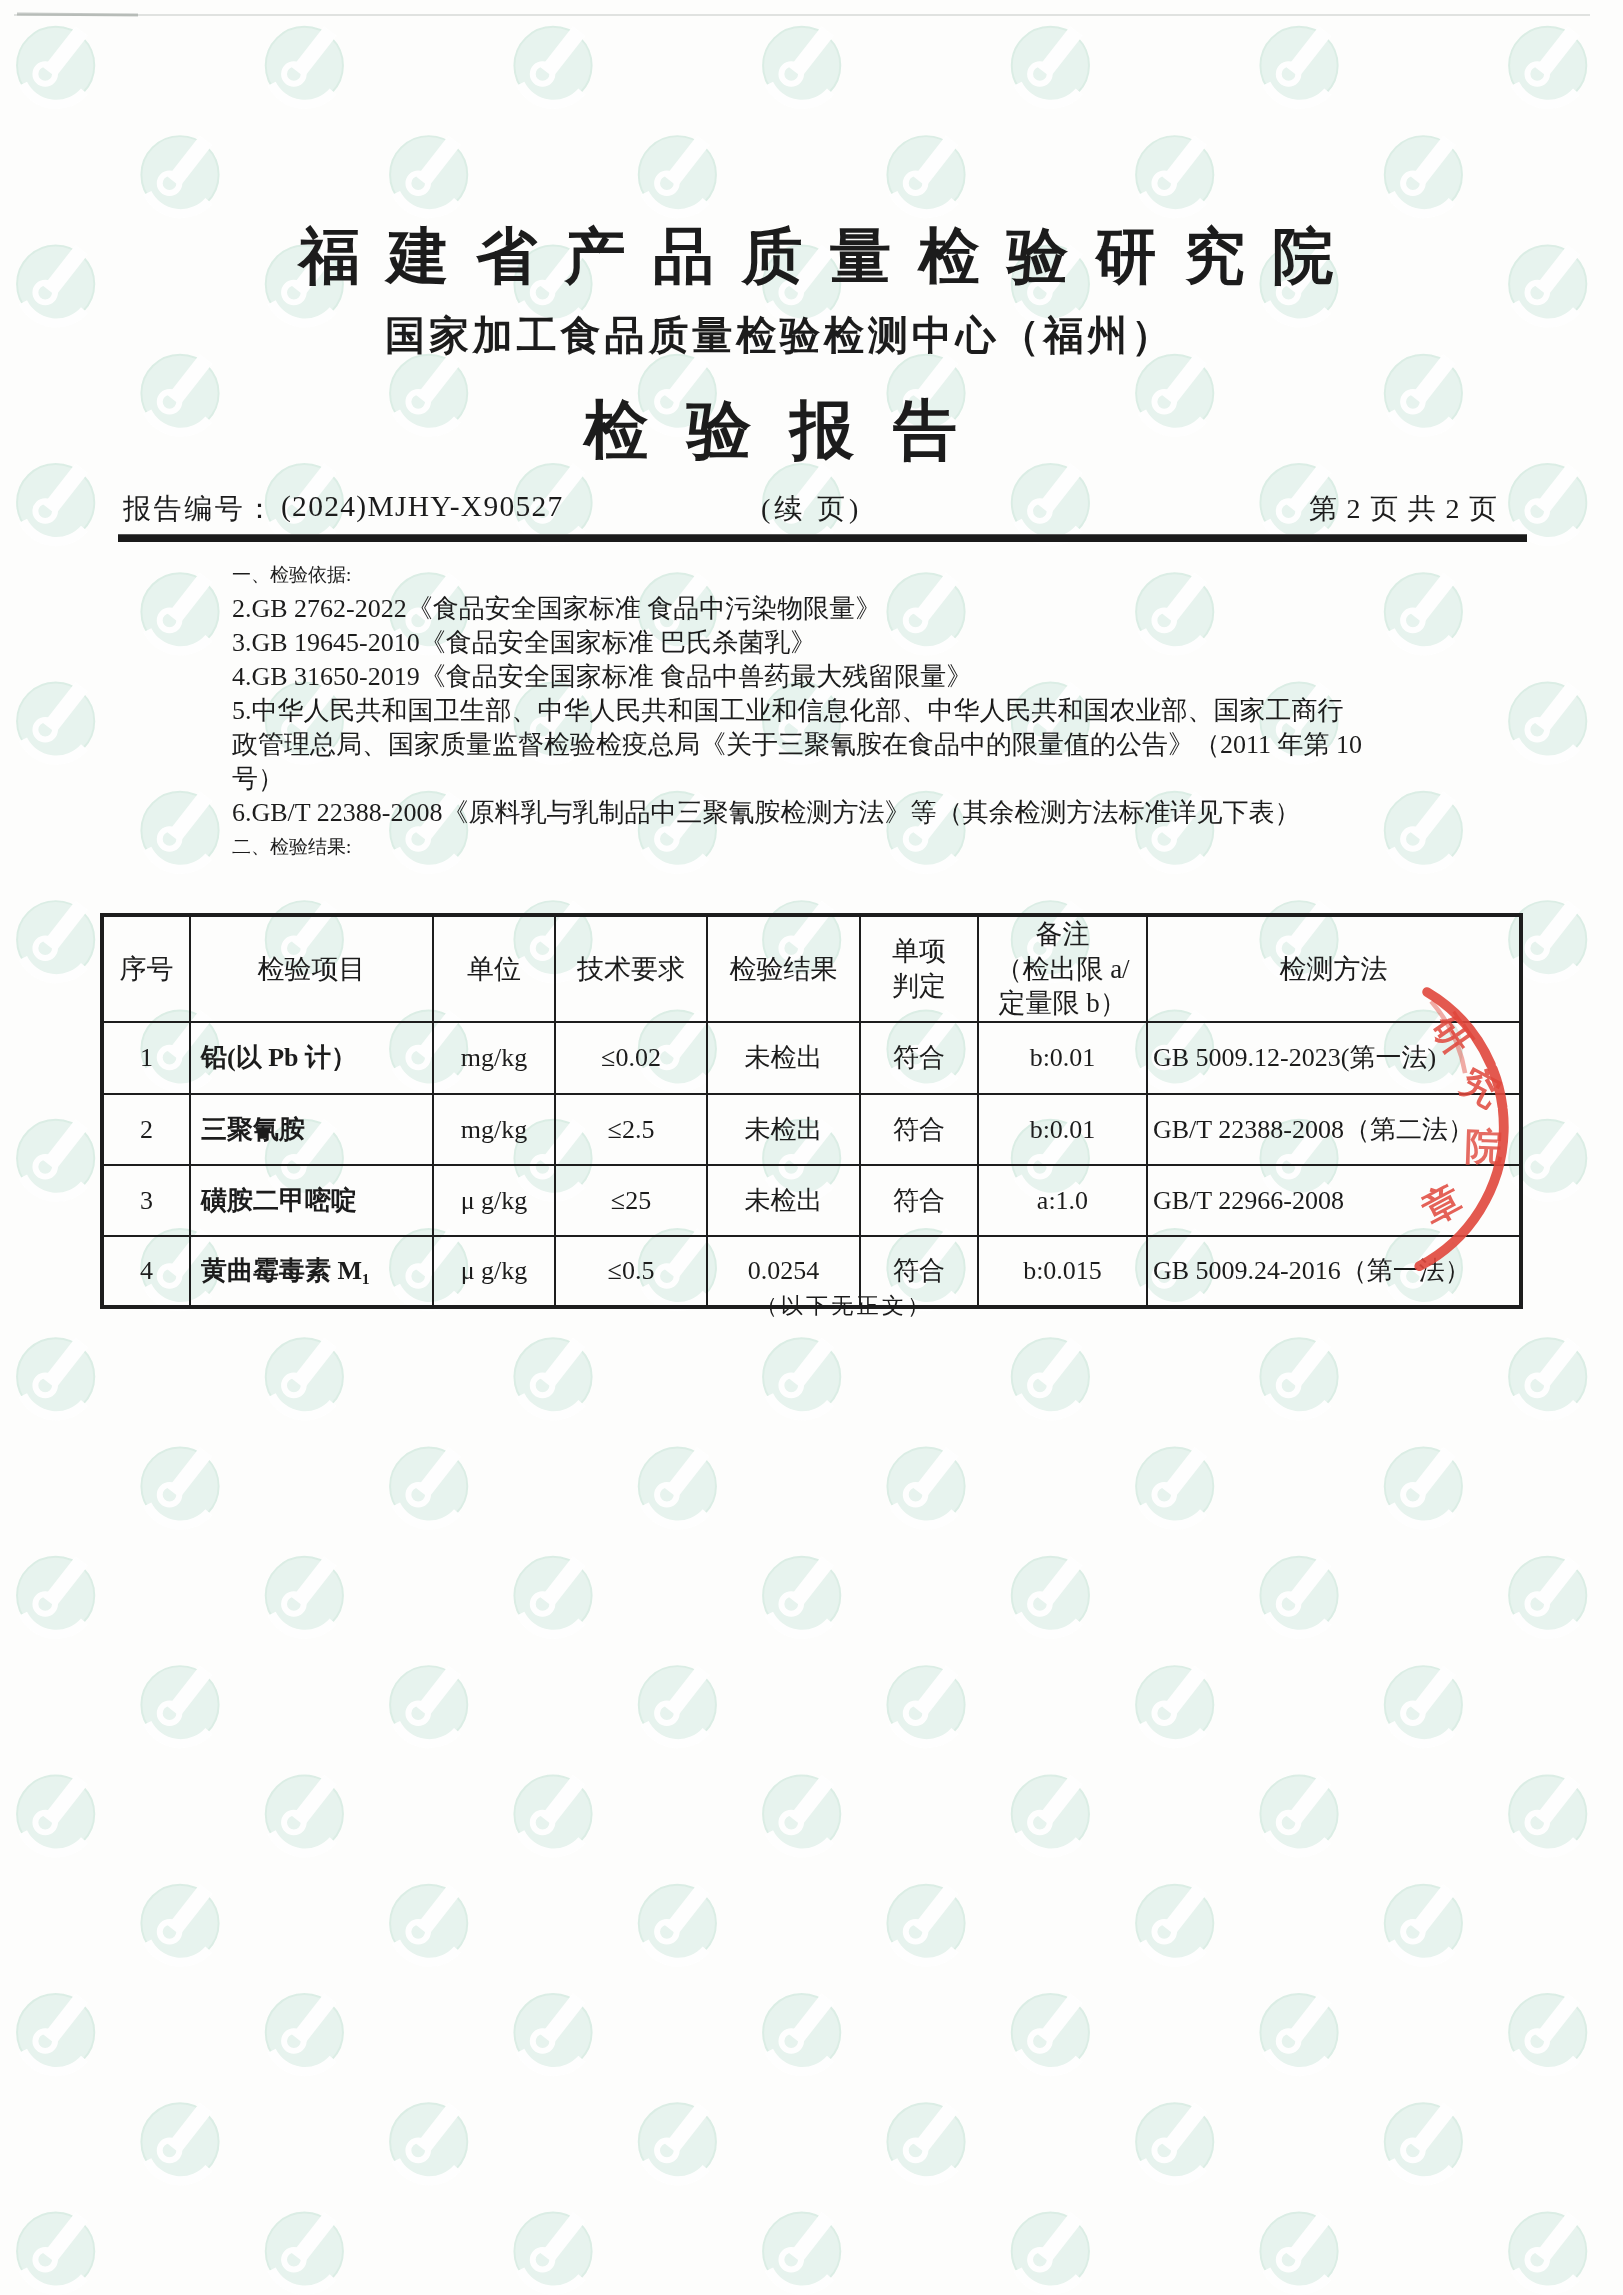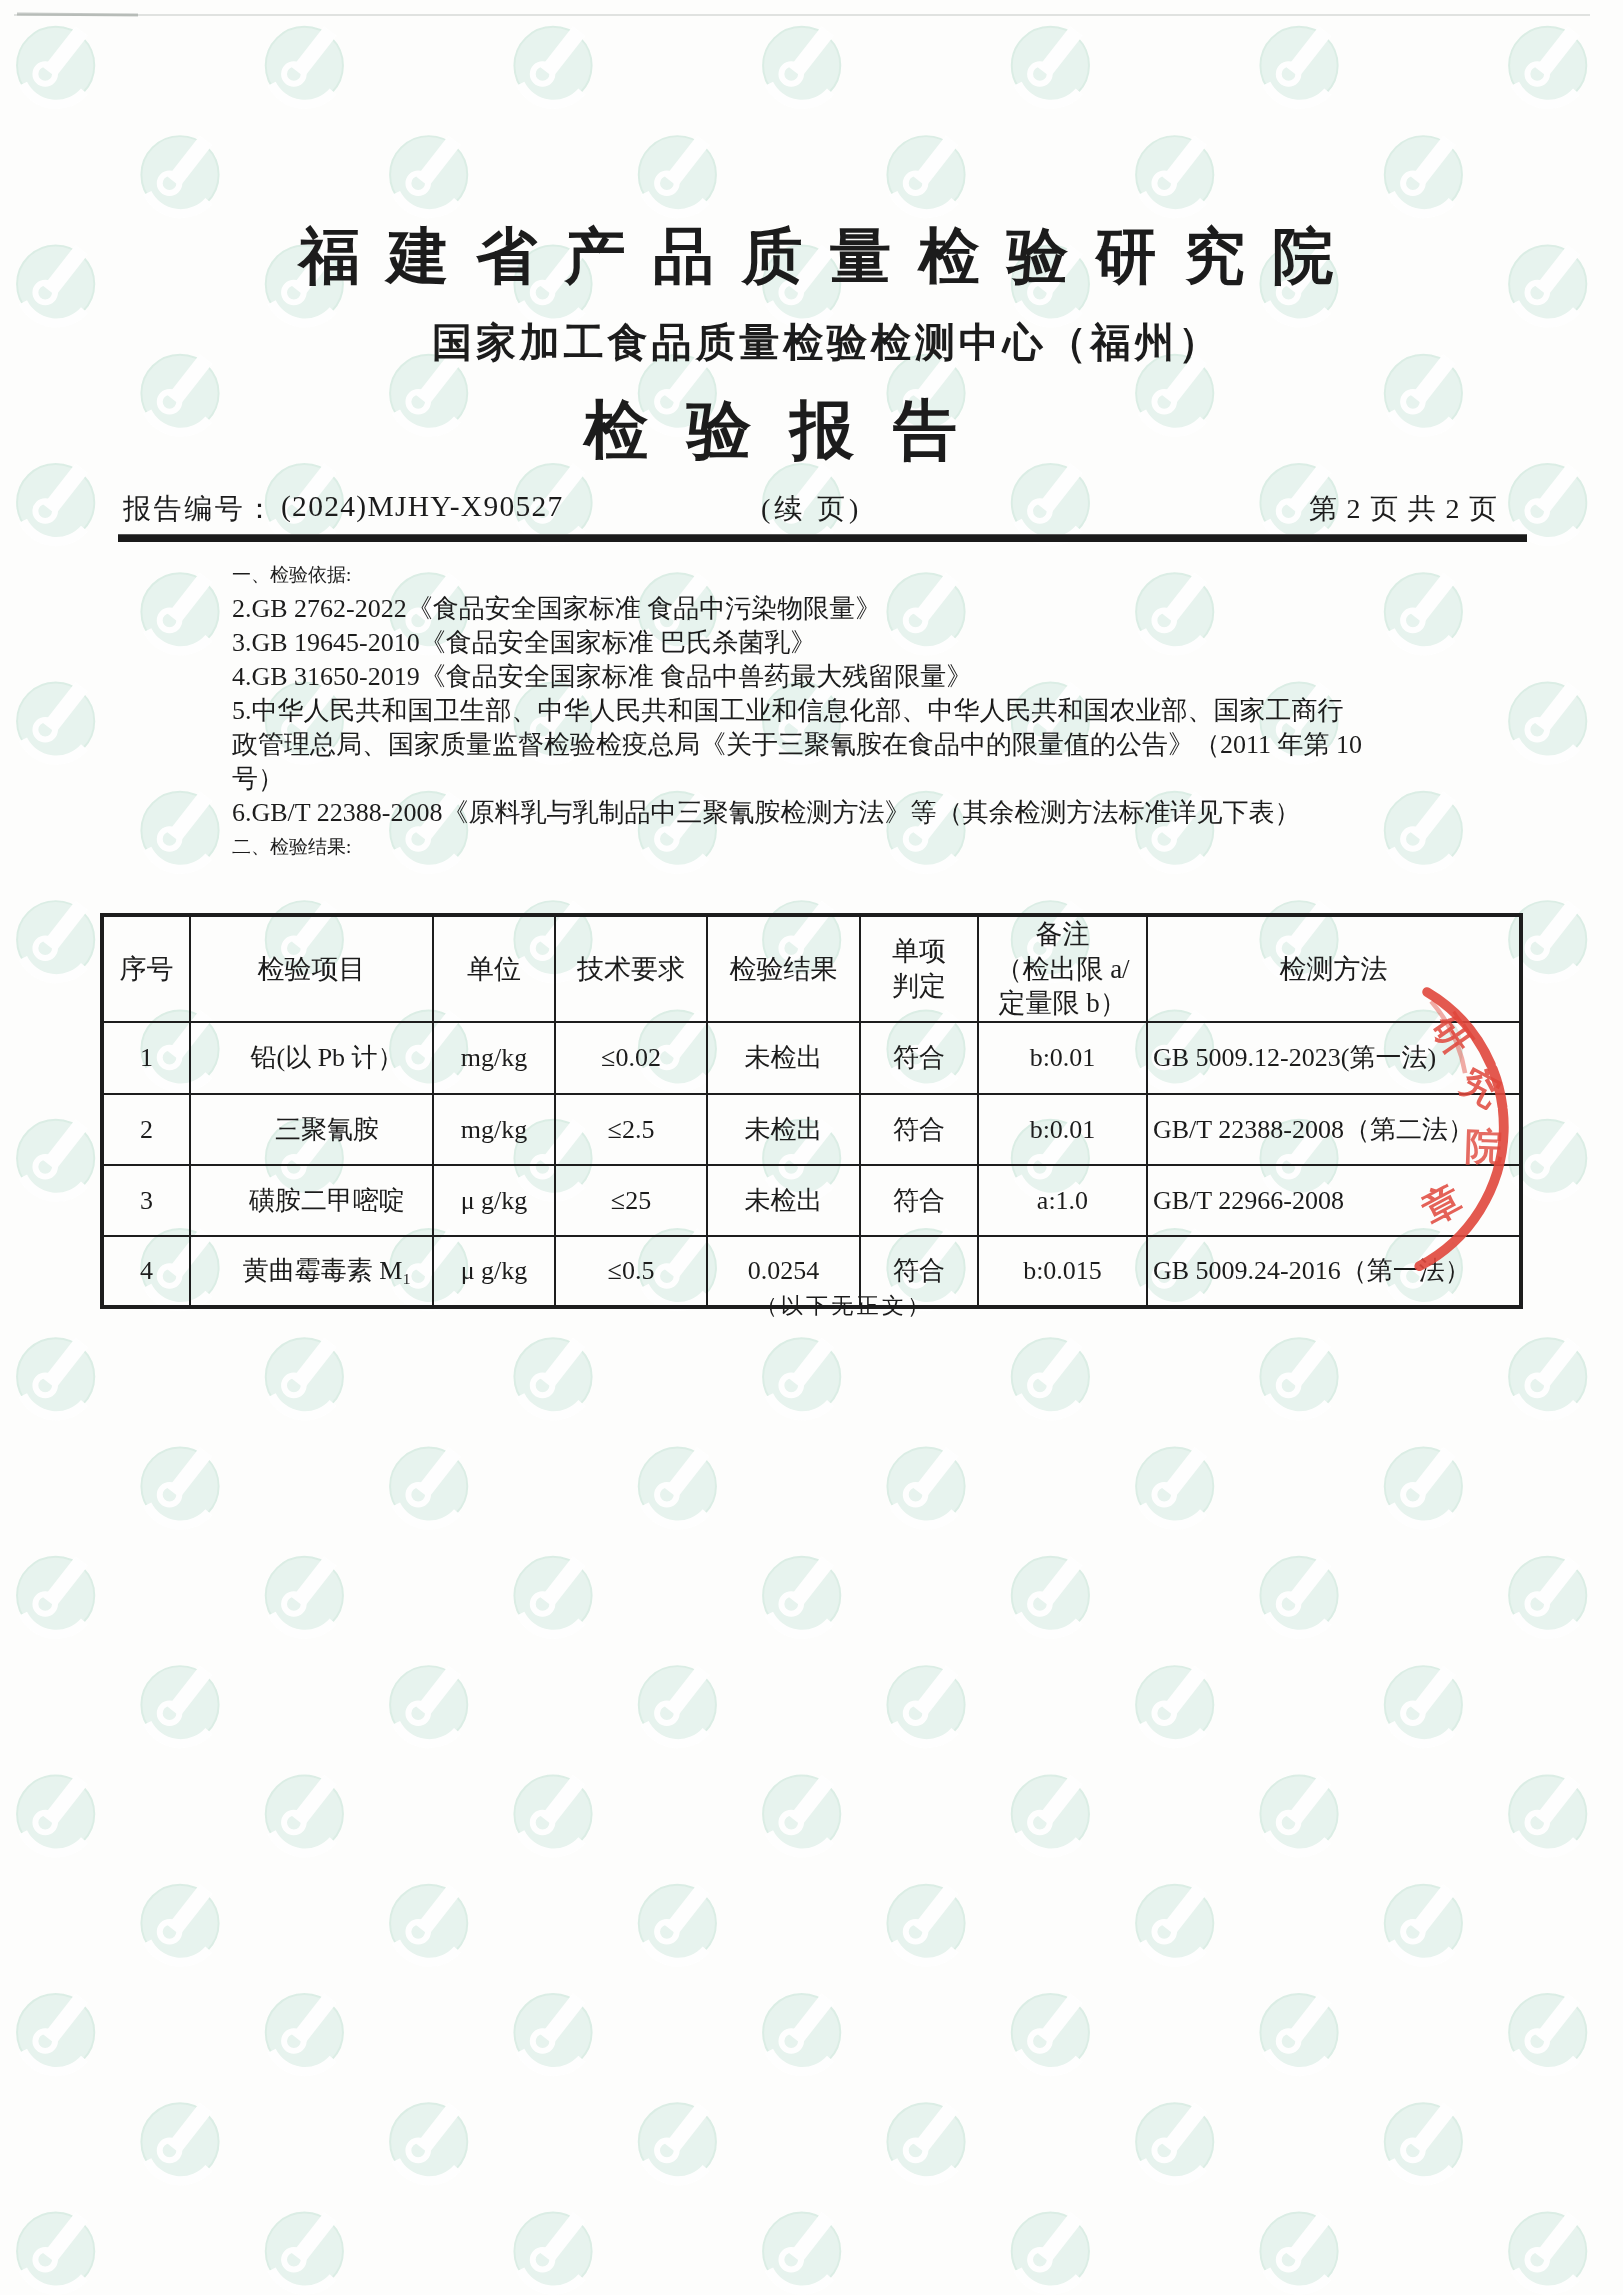--- a/index.html
+++ b/index.html
@@ -22,23 +22,23 @@
   
   .scan-line-top{position:absolute;left:14.4px;top:14.4px;width:1576px;height:2px;background:#c3c8c4;opacity:.5;z-index:1;}
   .scan-line-top-dark{position:absolute;left:17px;top:13px;width:121px;height:3.3px;background:#969c98;opacity:.55;z-index:1;transform:rotate(.4deg);}
   
   .content{position:absolute;left:0;top:0;width:100%;height:100%;z-index:2;}
   .institute-title{
     position:absolute;left:299px;top:216px;
     font-size:61px;font-weight:700;letter-spacing:27.5px;white-space:nowrap;
   }
   .center-title{
-    position:absolute;left:385px;top:315px;
+    position:absolute;left:385px;top:308px;
     font-family:"Liberation Sans", sans-serif;
-    font-size:40px;font-weight:900;letter-spacing:3.9px;white-space:nowrap;margin-left:47px;
+    font-size:40px;font-weight:900;letter-spacing:3.9px;white-space:nowrap;
   }
   .report-title{
     position:absolute;left:584px;top:387px;
     font-size:64px;font-weight:800;letter-spacing:39px;white-space:nowrap;
   }
   .meta-row{position:absolute;left:0;top:490px;width:100%;height:39px;font-size:28px;}
   .meta-label{position:absolute;left:123px;top:0;letter-spacing:2.6px;}
   .meta-value{position:absolute;left:281px;top:0;font-size:29.5px;letter-spacing:1.3px;}
   .meta-cont{position:absolute;left:761px;top:0;letter-spacing:3.9px;}
   .meta-page{position:absolute;left:1309px;top:0;letter-spacing:1.3px;white-space:nowrap;}
@@ -55,21 +55,21 @@
     font-size:26px;color:var(--ink);
     border:4.6px solid #1d1d1d;
   }
   .results-table th,.results-table td{
     border:2.6px solid #1d1d1d;
     text-align:center;vertical-align:middle;
     font-weight:normal;line-height:1.28;
     padding:0 3.9px;overflow:hidden;
   }
   .results-table th{font-size:27px;}
-  .results-table .c1{text-align:center;padding-left:35px;}
+  .results-table .c1{text-align:left;padding-left:10px;font-weight:bold;}
   .results-table .c7{text-align:left;padding-left:5px;}
   .hdr-line{display:block;}
   .footer-note{
     position:absolute;left:844px;top:1291px;transform:translateX(-50%);
     font-size:22px;letter-spacing:3.3px;white-space:nowrap;
   }
   
   #stamp-svg{position:absolute;left:1244px;top:916px;z-index:3;}
   #stamp-svg text{
     font-family:"Liberation Serif", serif;

